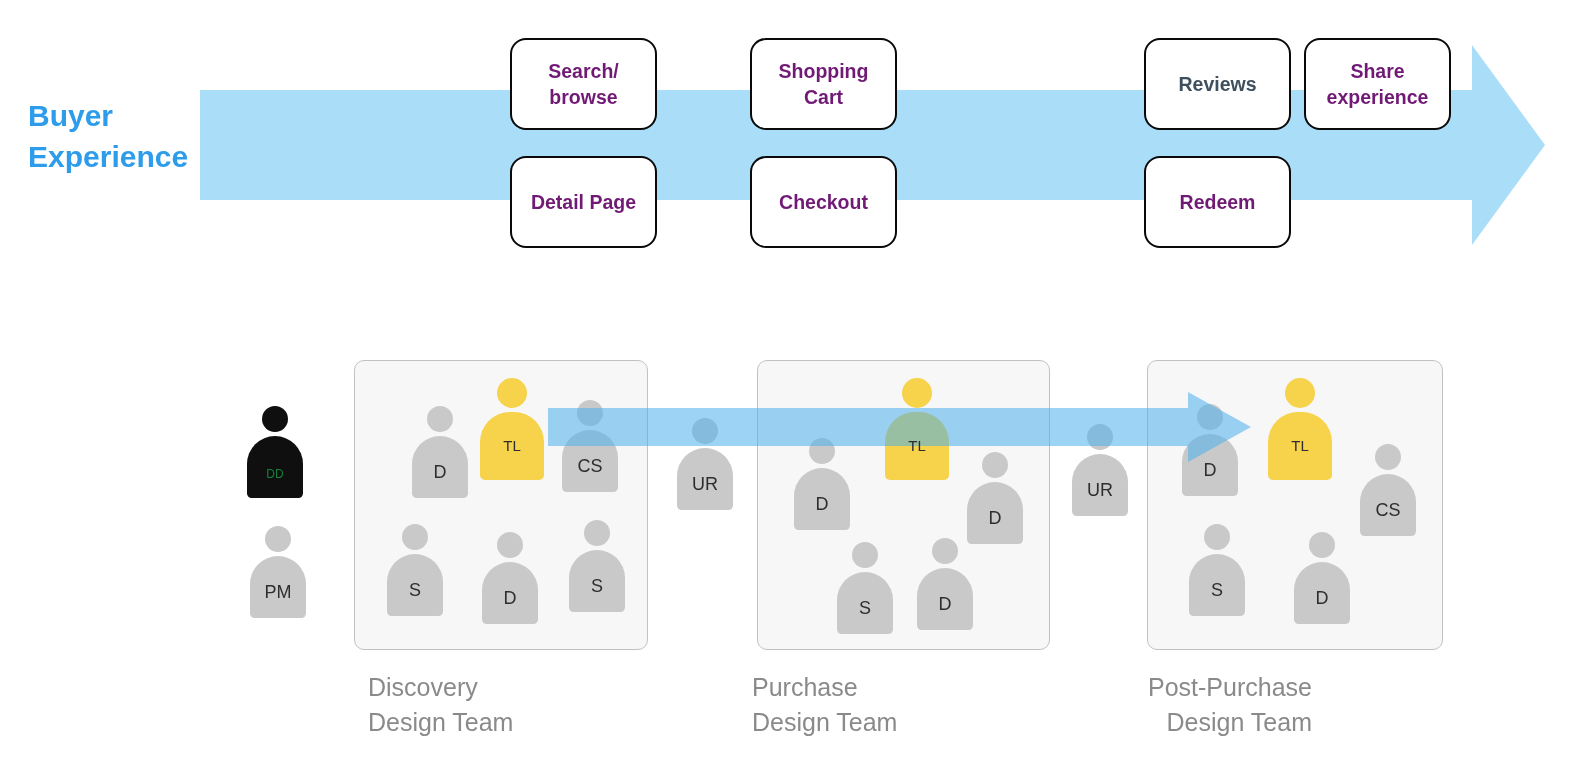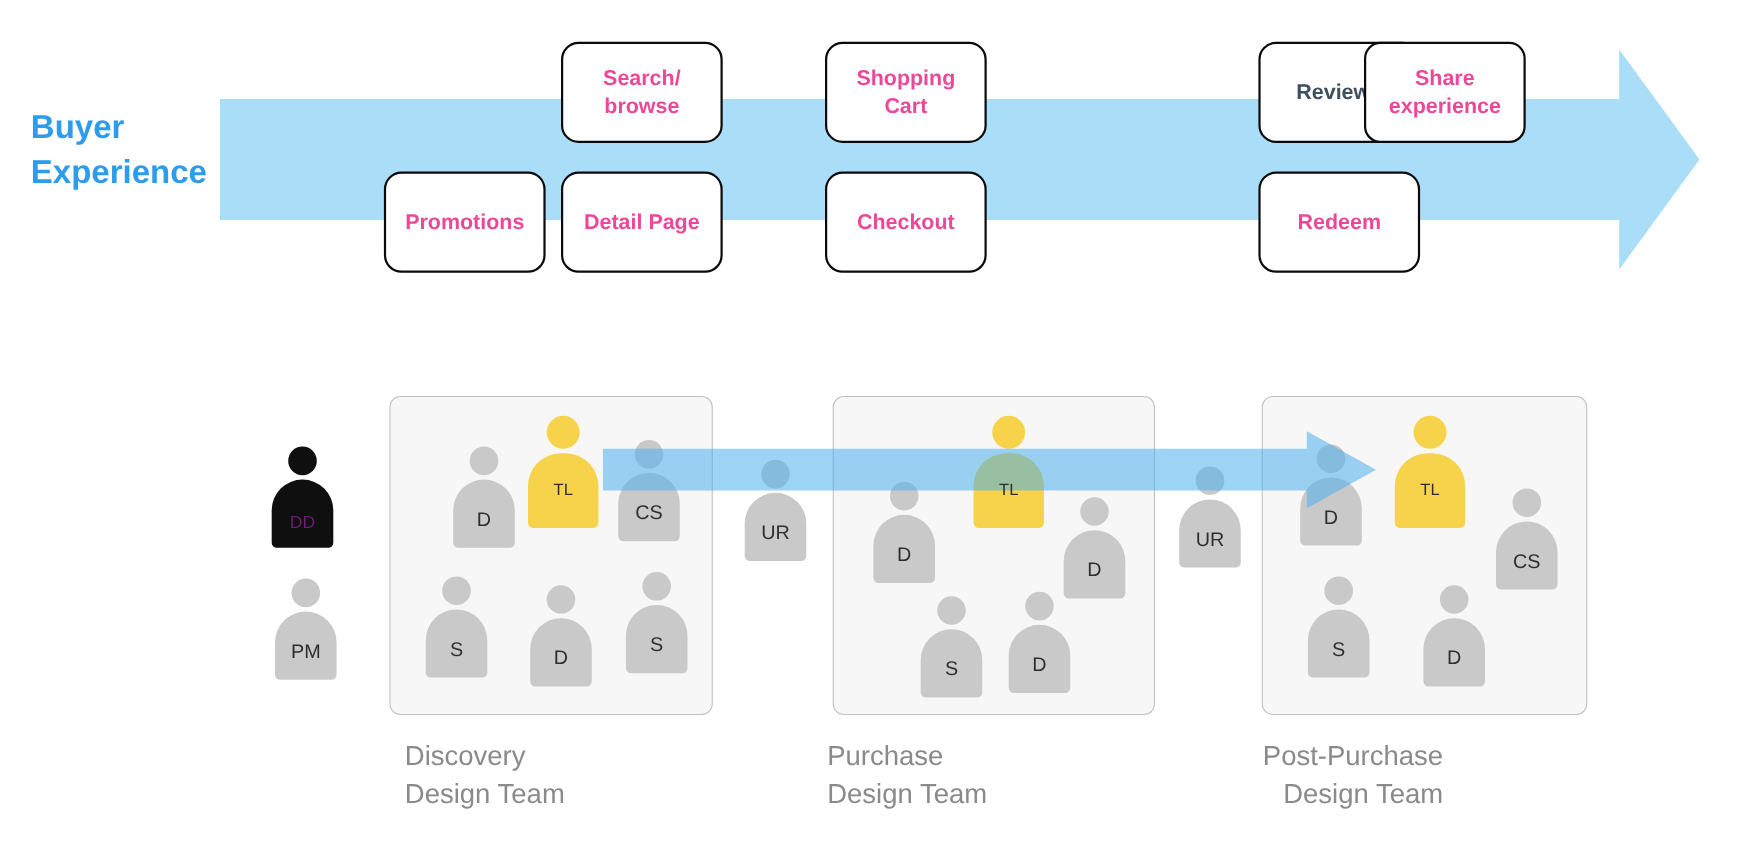--- a/index.html
+++ b/index.html
@@ -27,21 +27,21 @@
   .arrow-svg{position:absolute;display:block;}
 
   .stage{
     position:absolute;width:147px;height:92px;
     background:#fff;border:2.5px solid var(--stage-border);border-radius:16px;
     display:flex;align-items:center;justify-content:center;
     box-sizing:border-box;
   }
   .stage-label{
     white-space:pre-line;text-align:center;
-    font-size:19.5px;font-weight:700;color:#ec4899;line-height:1.35;
+    font-size:19.5px;font-weight:700;color:#701a75;line-height:1.35;
   }
   .stage-label[data-tone="slate"]{color:#3E4F5E;font-weight:600;}
 
   .team-box{
     position:absolute;width:294px;height:290px;
     background:var(--team-box-bg);border:1.5px solid var(--team-box-border);
     border-radius:10px;box-sizing:border-box;
   }
 
   .person{position:absolute;width:64px;height:92px;}
@@ -58,21 +58,21 @@
   .person.lg::after{top:34px;}
   .person.gray{--pc:var(--person-gray);}
   .person.yellow{--pc:var(--person-yellow);}
   .person.black{--pc:var(--person-black);}
 
   .plabel{
     position:absolute;z-index:1;left:0;right:0;top:57px;
     text-align:center;font-size:18px;color:#2E2E2E;line-height:1;
   }
   .lg .plabel{top:60px;font-size:15px;}
-  .black .plabel{color:#701a75;font-size:16px;top:62px;}
+  .black .plabel{color:#15803d;font-size:12px;top:62px;}
 
   .caption{
     position:absolute;font-size:25px;line-height:1.4;
     color:var(--caption-text);white-space:pre-line;
   }
 </style>
 </head>
 <body>
 
 <div class="canvas">
@@ -88,28 +88,25 @@
     <span class="stage-label" data-tone="dark">Search/
 browse</span>
   </div>
   <div class="stage" style="left:750px;top:38px;">
     <span class="stage-label" data-tone="dark">Shopping
 Cart</span>
   </div>
   <div class="stage" style="left:1144px;top:38px;">
     <span class="stage-label" data-tone="slate">Reviews</span>
   </div>
-  <div class="stage" style="left:1240px;top:38px;border-radius:15px;">
+  <div class="stage" style="left:1304px;top:38px;">
     <span class="stage-label" data-tone="dark">Share
 experience</span>
   </div>
 
-  <div class="stage" style="left:349px;top:156px;">
-    <span class="stage-label" data-tone="dark">Promotions</span>
-  </div>
   <div class="stage" style="left:510px;top:156px;justify-content:center;">
     <span class="stage-label" data-tone="dark">Detail Page</span>
   </div>
   <div class="stage" style="left:1144px;top:156px;">
     <span class="stage-label" data-tone="dark">Redeem</span>
   </div>
   <div class="stage" style="left:750px;top:156px;">
     <span class="stage-label" data-tone="dark">Checkout</span>
   </div>
 

